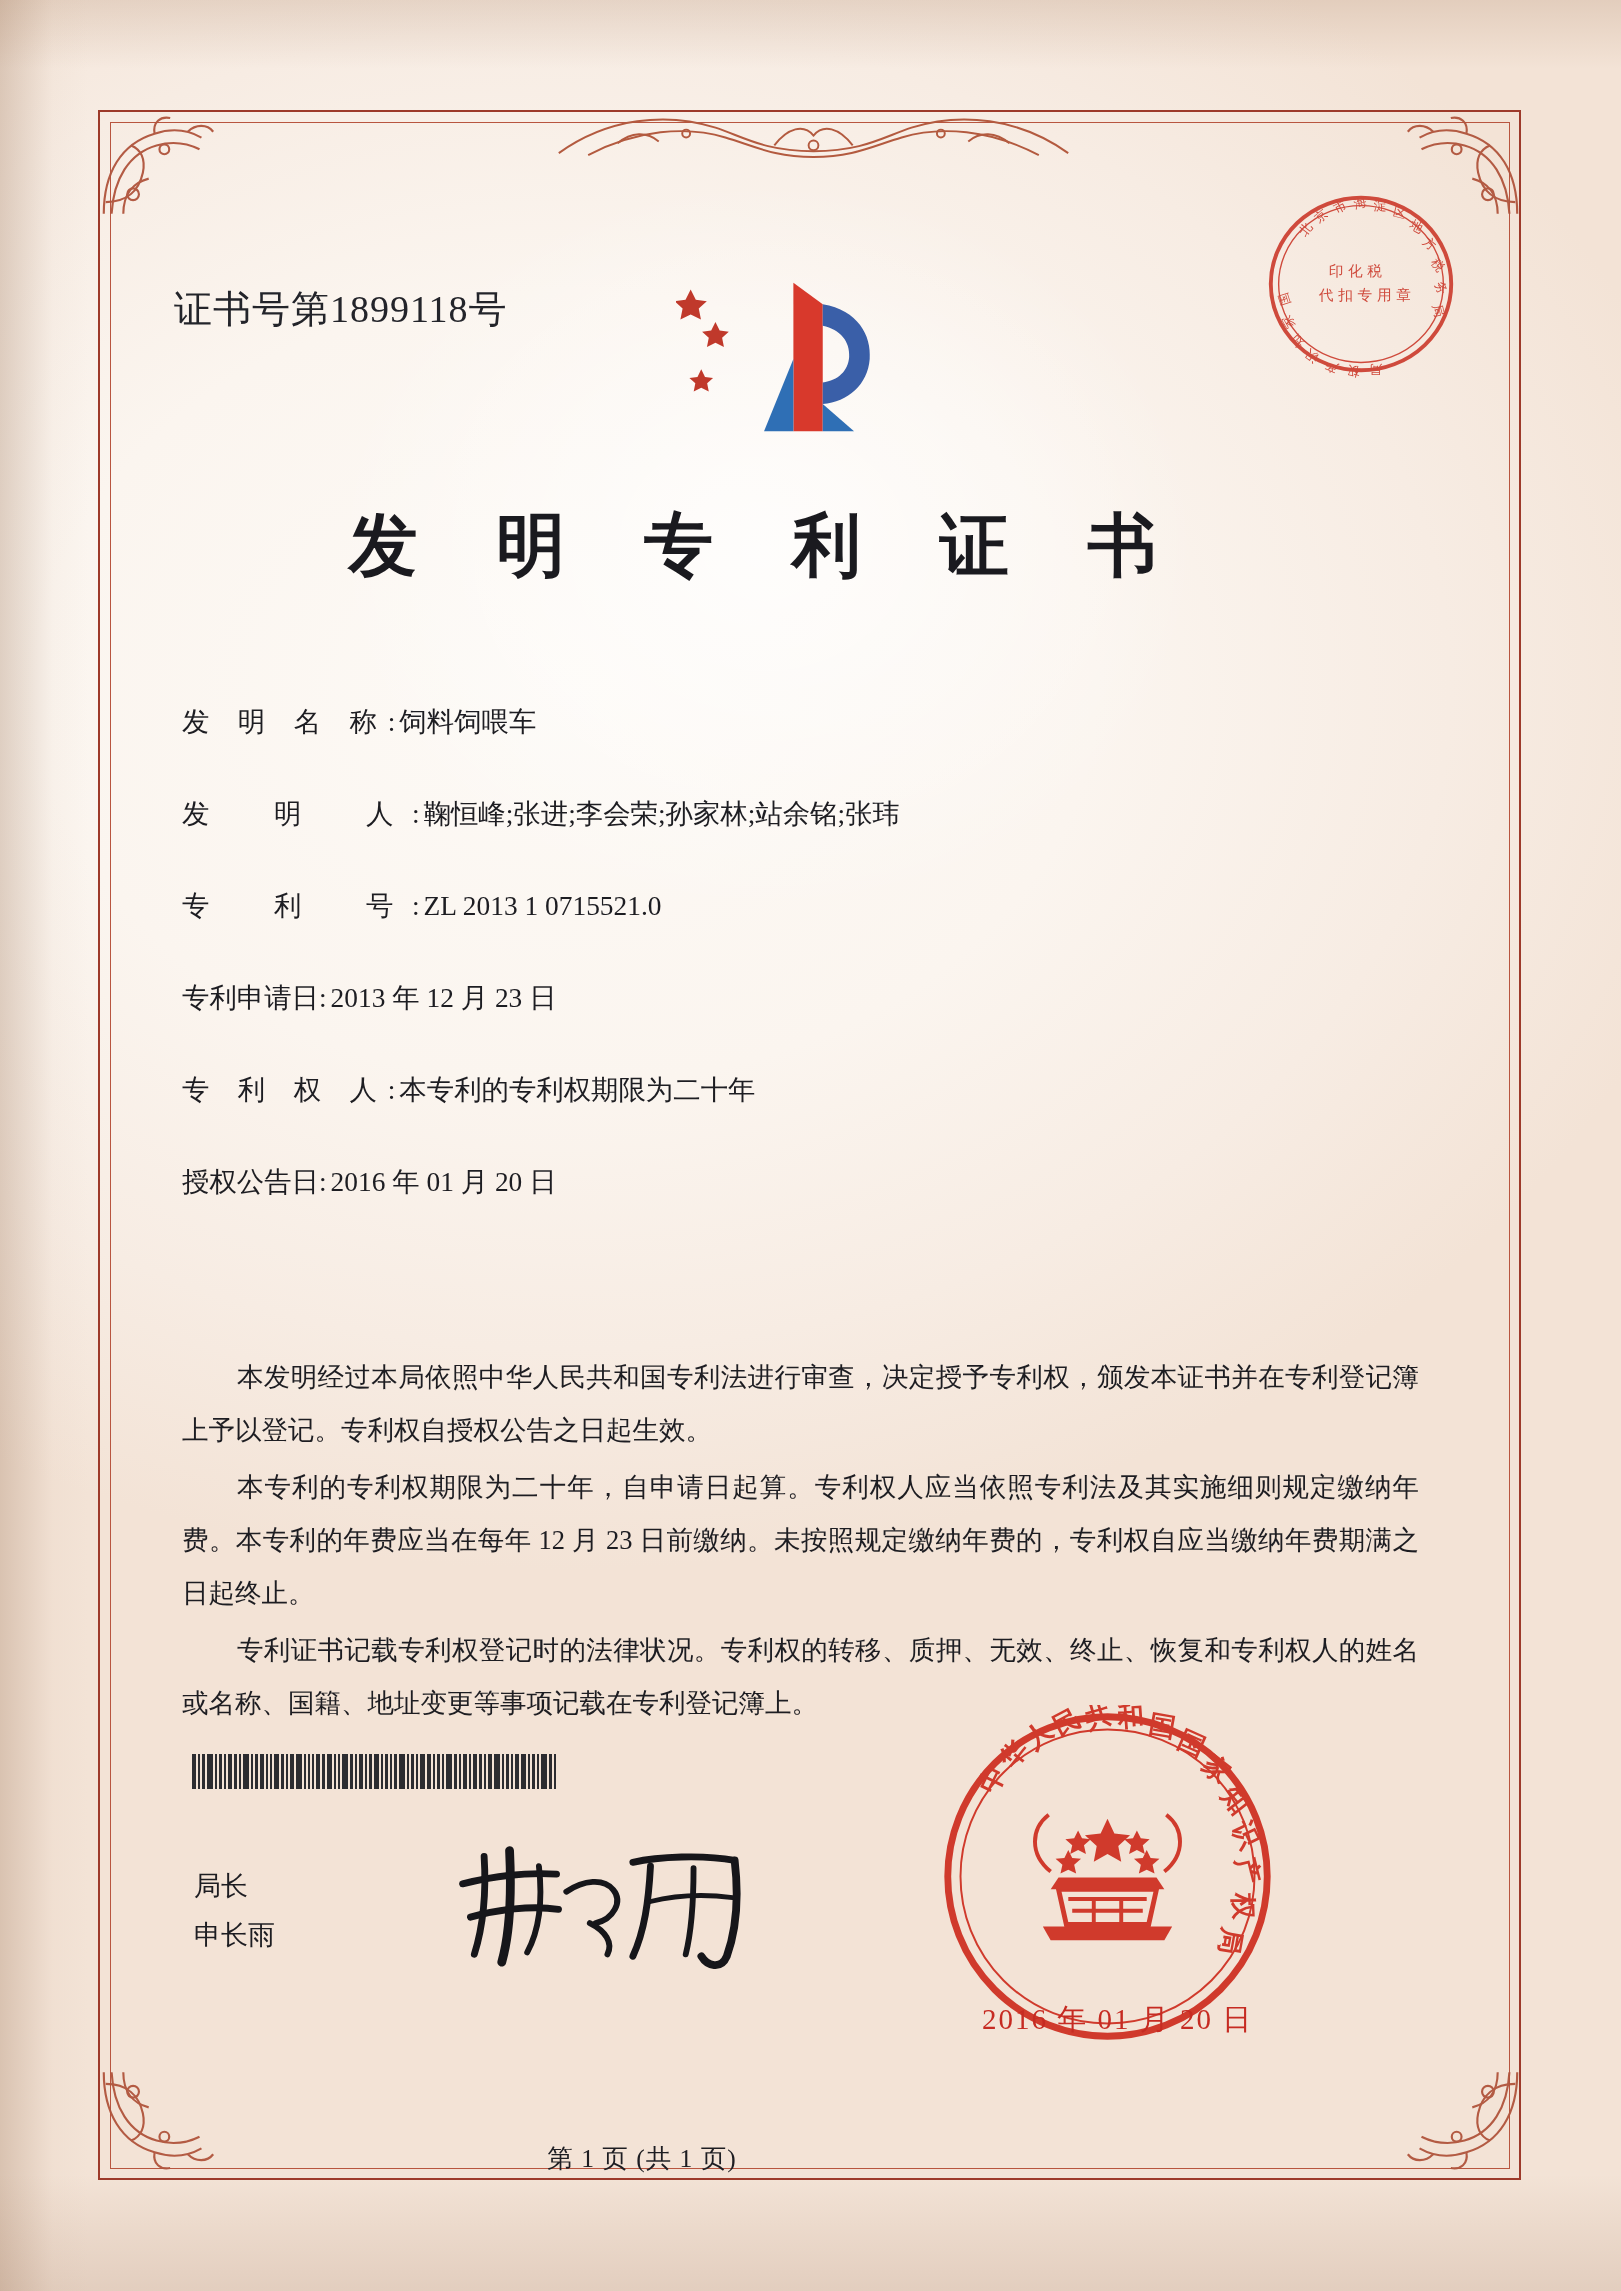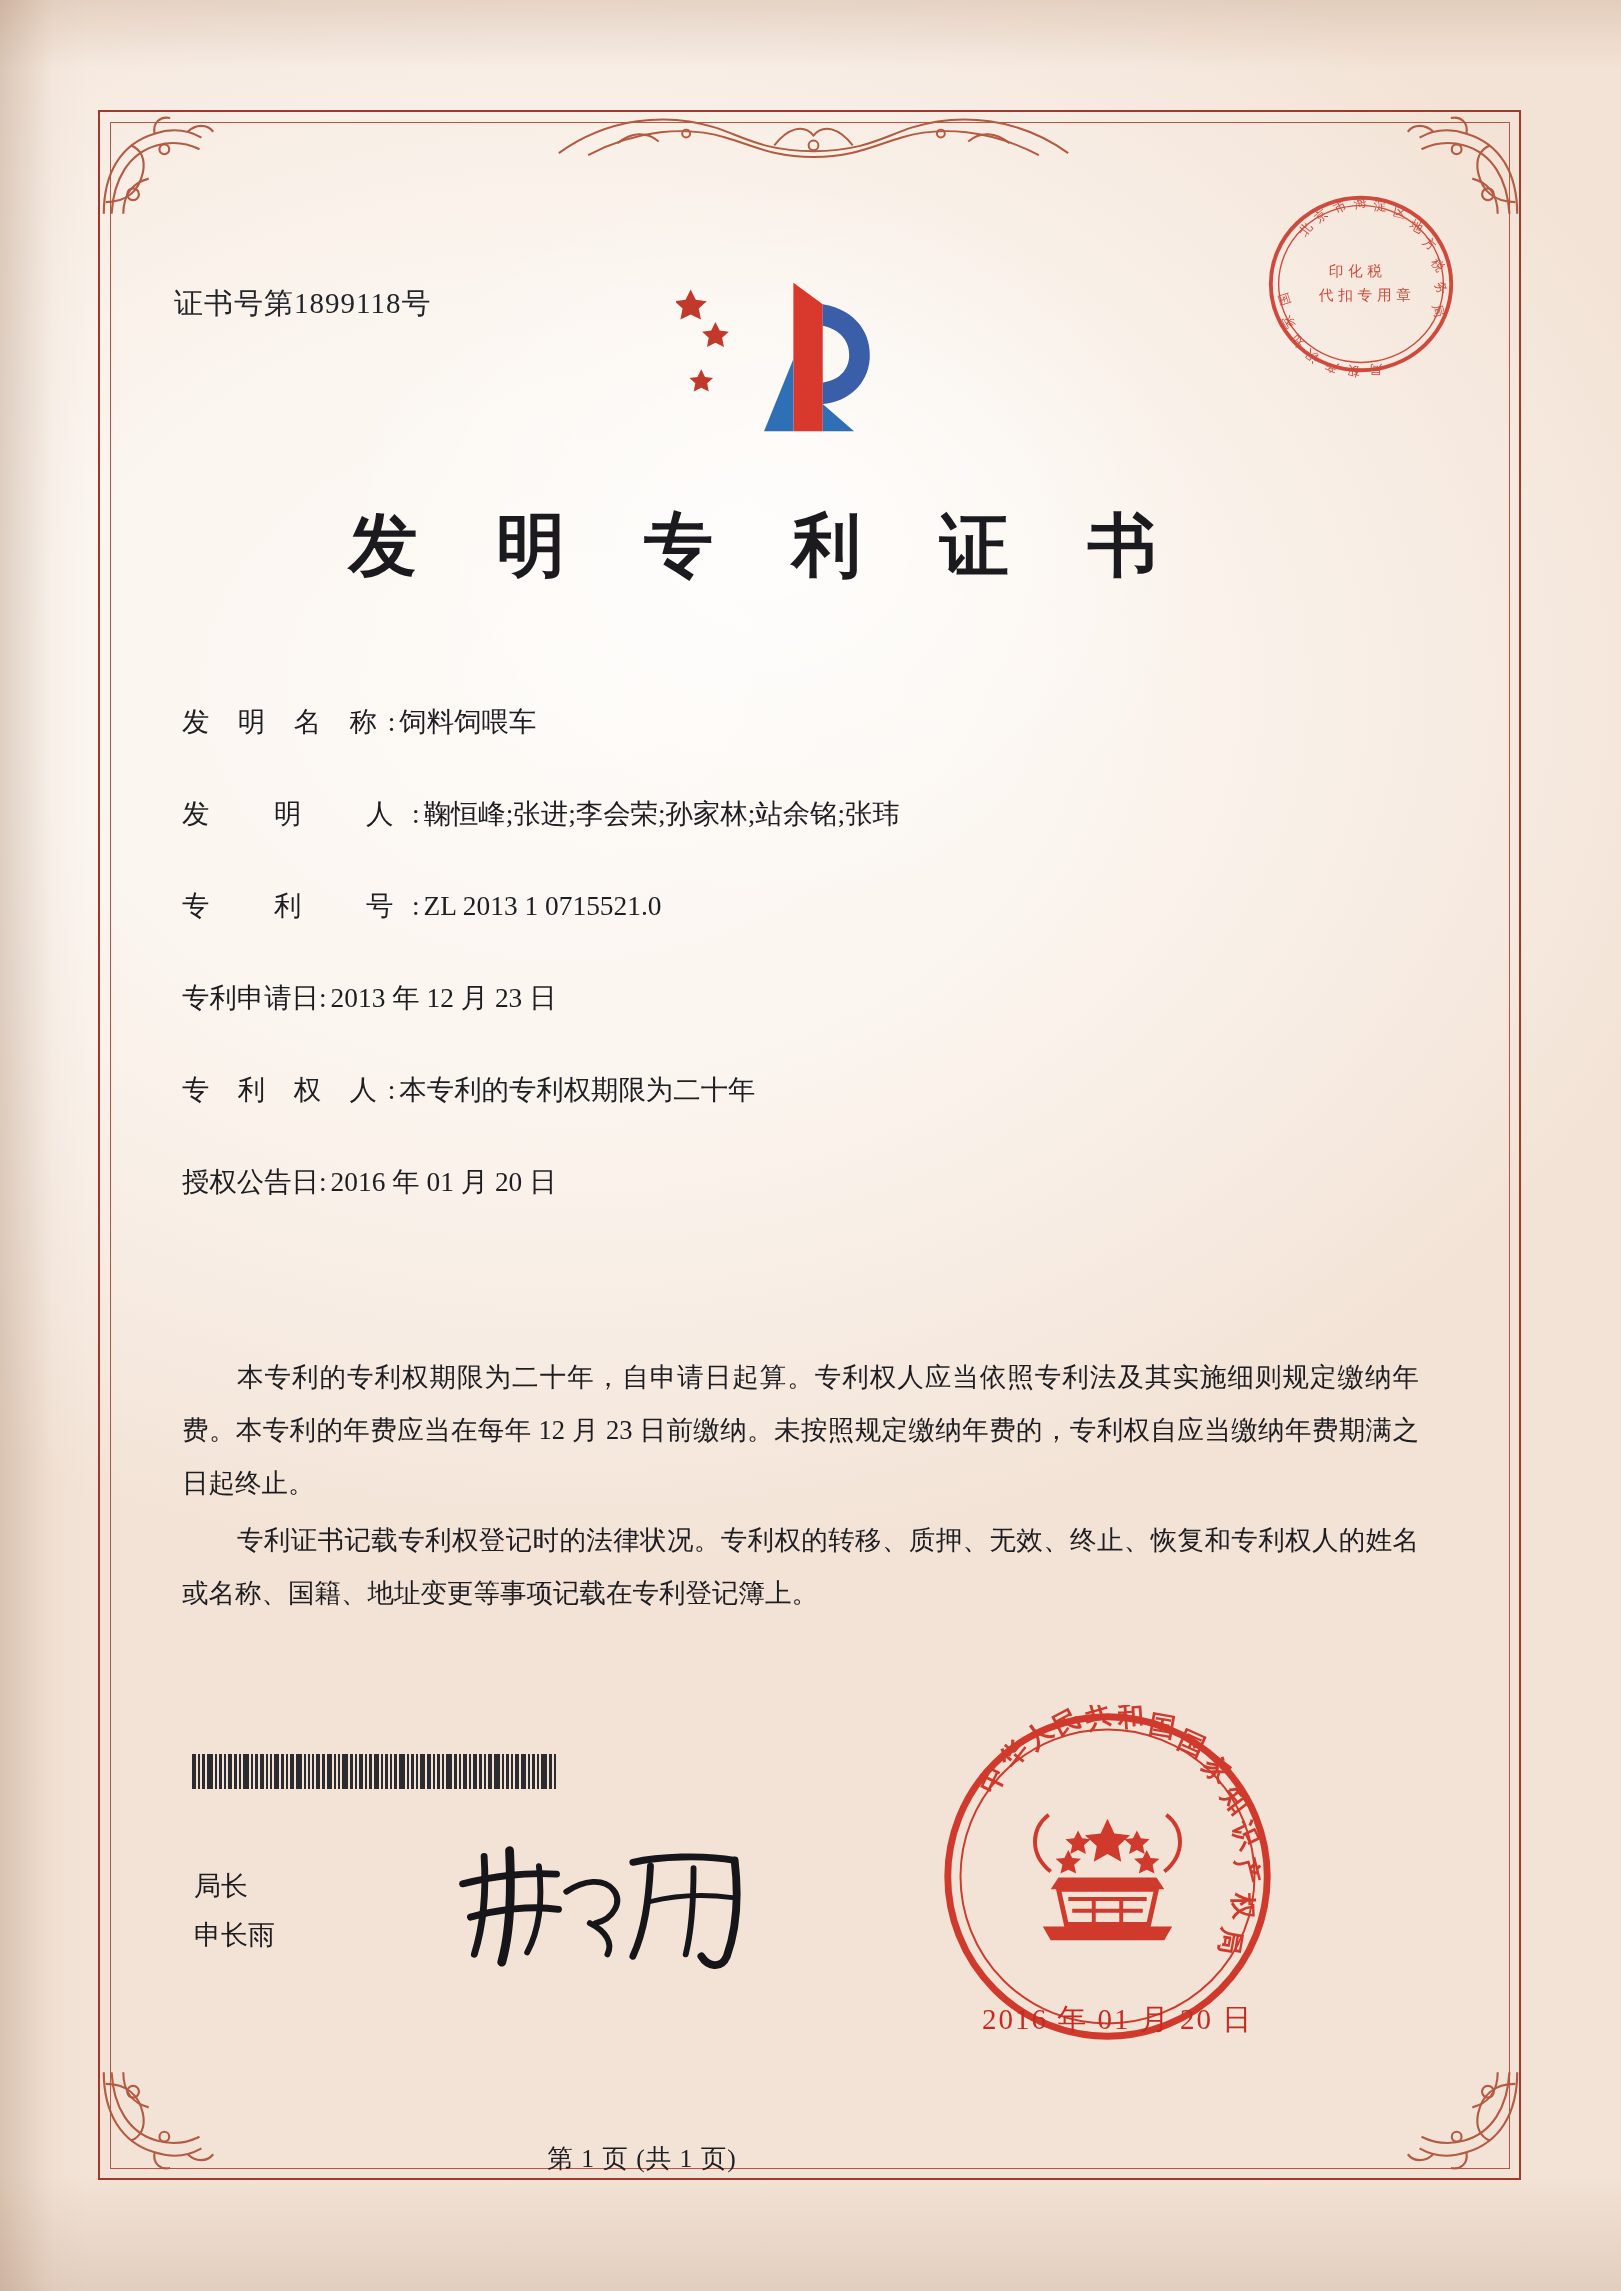--- a/index.html
+++ b/index.html
@@ -79,21 +79,21 @@
     left: 549px; top: 106px;
     width: 529px; height: 61px;
     color: #b35a3f;
   }
   .top-flourish svg { width: 100%; height: 100%; display: block; }
 
   
   .cert-no {
     position: absolute;
     left: 174px; top: 284px;
-    font-size: 29px;
+    font-size: 38px;
     letter-spacing: 1px;
     color: #23242a;
     white-space: nowrap;
   }
 
   
   .logo {
     position: absolute;
     left: 676px; top: 265px;
     width: 225px; height: 186px;
@@ -387,20 +387,21 @@
       <span class="field-value">本专利的专利权期限为二十年</span>
     </div>
     <div class="field-row">
       <span class="field-label">授权公告日</span>
       <span class="colon">:</span>
       <span class="field-value">2016 年 01 月 20 日</span>
     </div>
   </div>
 
   <div class="body-text">
+    <p>本发明经过本局依照中华人民共和国专利法进行审查，决定授予专利权，颁发本证书并在专利登记簿上予以登记。专利权自授权公告之日起生效。</p>
     <p>本专利的专利权期限为二十年，自申请日起算。专利权人应当依照专利法及其实施细则规定缴纳年费。本专利的年费应当在每年 12 月 23 日前缴纳。未按照规定缴纳年费的，专利权自应当缴纳年费期满之日起终止。</p>
     <p>专利证书记载专利权登记时的法律状况。专利权的转移、质押、无效、终止、恢复和专利权人的姓名或名称、国籍、地址变更等事项记载在专利登记簿上。</p>
   </div>
 
   <div class="barcode" id="barcode">
       <i style="width: 3.9px;"></i>
       <i style="width: 2px;"></i>
       <i style="width: 2.9px;"></i>
       <i style="width: 5.9px;"></i>
       <i style="width: 2px;"></i>

